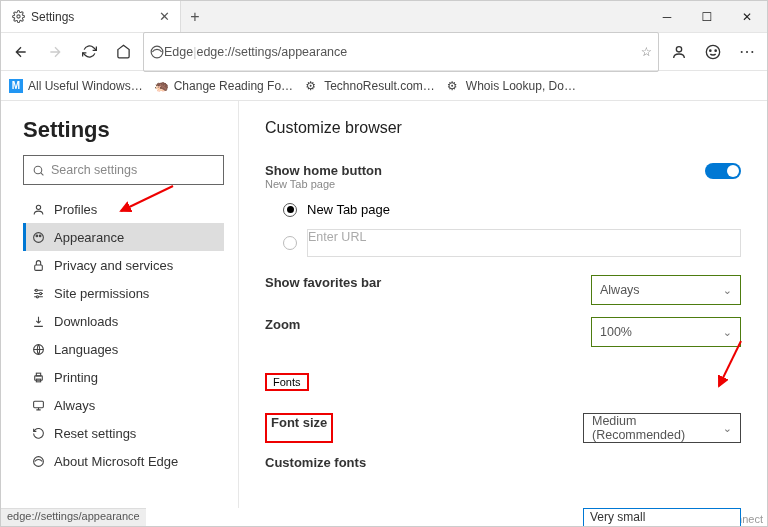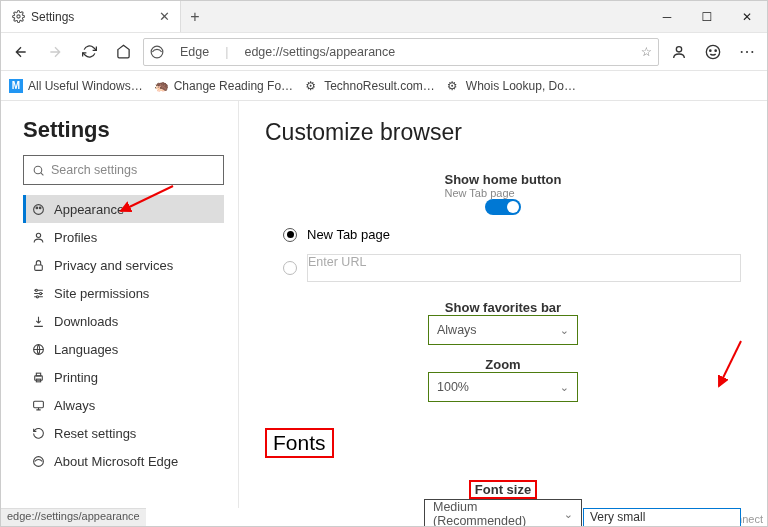--- a/index.html
+++ b/index.html
@@ -8,53 +8,53 @@
 .titlebar { height: 32px; display: flex; align-items: stretch; background: #f2f2f2; border-bottom: 1px solid #e5e5e5; }
 .tab { display: flex; align-items: center; gap: 6px; padding: 0 10px; background: #fff; border-right: 1px solid #ddd; width: 180px; position: relative; font-size: 12px; color: #333; }
 .tab-close { margin-left: auto; color: #555; font-size: 13px; }
 .newtab-btn { width: 28px; display: flex; align-items: center; justify-content: center; color: #555; font-size: 16px; }
 .win-controls { margin-left: auto; display: flex; }
 .win-btn { width: 40px; display: flex; align-items: center; justify-content: center; color: #222; font-size: 12px; }
 
 .toolbar { height: 38px; display: flex; align-items: center; gap: 6px; padding: 0 6px; border-bottom: 1px solid #e5e5e5; }
 .tb-btn { width: 28px; height: 28px; display: flex; align-items: center; justify-content: center; color: #444; border-radius: 2px; }
 .tb-btn.disabled { color: #bbb; }
-.addrbar { flex: 1; height: 28px; border: 1px solid #ccc; border-radius: 2px; display: flex; align-items: center; font-size: 12.5px; color: #555; padding: 0 6px; gap: 16px; }
+.addrbar { flex: 1; height: 40px; border: 1px solid #ccc; border-radius: 2px; display: flex; align-items: center; font-size: 12.5px; color: #555; padding: 0 6px; gap: 0; }
 .addr-sep { color: #ccc; }
 .addr-star { margin-left: auto; color: #777; }
 
 .bookmarks { height: 30px; display: flex; align-items: center; gap: 12px; padding: 0 8px; border-bottom: 1px solid #e5e5e5; font-size: 12px; color: #444; }
 .bk { display: flex; align-items: center; gap: 5px; }
 .bk-icon { width: 14px; height: 14px; display: inline-block; }
 
 .content { display: flex; height: calc(100% - 32px - 38px - 30px - 18px); }
 .sidebar { width: 238px; border-right: 1px solid #e7e7e7; padding: 16px 14px 16px 22px; }
 .sidebar h1 { font-size: 22px; font-weight: 600; margin-bottom: 12px; color: #222; }
 .search-box { display: flex; align-items: center; gap: 6px; border: 1px solid #666; height: 30px; padding: 0 8px; margin-bottom: 10px; font-size: 12.5px; color: #888; }
 .nav-item { display: flex; align-items: center; gap: 9px; height: 28px; padding: 0 8px; font-size: 13px; color: #333; cursor: pointer; }
 .nav-item.active { background: #ddd; border-left: 3px solid #0078d4; padding-left: 5px; }
 .nav-icon { width: 14px; height: 14px; display: inline-flex; align-items: center; justify-content: center; }
 
 .main { flex: 1; padding: 10px 26px 0 26px; overflow: visible; position: relative; }
-.main h2 { font-size: 23px; font-weight: 400; margin: 8px 0 20px; color: #222; }
-.row { display: flex; align-items: center; justify-content: space-between; padding: 6px 0; flex-direction: column; }
+.main h2 { font-size: 16px; font-weight: 400; margin: 8px 0 20px; color: #222; }
+.row { display: flex; justify-content: space-between; padding: 6px 0; }
 .row-label { font-size: 13px; font-weight: 600; color: #333; }
 .row-sub { font-size: 11px; color: #888; }
 .toggle { width: 36px; height: 16px; background: #0078d4; border-radius: 10px; position: relative; }
 .toggle::after { content: ""; position: absolute; right: 2px; top: 2px; width: 12px; height: 12px; background: #fff; border-radius: 50%; }
 .radio-row { display: flex; align-items: center; gap: 10px; padding: 6px 0 6px 18px; font-size: 13px; }
 .radio { width: 14px; height: 14px; border: 1px solid #555; border-radius: 50%; display: inline-flex; align-items: center; justify-content: center; }
 .radio.on::after { content: ""; width: 7px; height: 7px; background: #000; border-radius: 50%; }
 .radio.off { border-color: #bbb; }
 .url-input { flex: 1; border: 1px solid #ddd; height: 28px; padding: 0 0; font-size: 12.5px; color: #aaa; }
 .select { width: 150px; height: 30px; border: 1px solid #4d7c0f; display: flex; align-items: center; justify-content: space-between; padding: 0 8px; font-size: 12.5px; color: #555; }
 .select.wide { width: 158px; border: 1px solid #444; }
 .chev { color: #777; font-size: 11px; }
 
-.section-title { font-size: 21px; font-weight: 400; margin: 12px 0 14px; display: inline-block; }
+.section-title { font-size: 11px; font-weight: 400; margin: 12px 0 14px; display: inline-block; }
 .red-box { border: 2px solid #e00; padding: 1px 6px; }
 .red-box-sm { border: 2px solid #e00; padding: 0 4px; display: inline-block; }
 
 .dropdown { position: absolute; right: 26px; top: 407px; width: 158px; border: 1px solid #0078d4; background: #fff; font-size: 12px; color: #333; z-index: 10; }
 .dropdown-item { padding: 1px 6px; }
 
 .arrow-red { position: absolute; pointer-events: none; }
 .statusbar { position: absolute; bottom: 0; left: 0; height: 18px; background: #eee; font-size: 11px; color: #555; padding: 1px 6px; border-top: 1px solid #ddd; }
 .watermark { position: absolute; right: 4px; bottom: 1px; font-size: 11px; color: #999; }
 
@@ -158,38 +158,38 @@
     <div class="search-box">
       <span>
           <svg width="13" height="13" viewBox="0 0 24 24" fill="none" stroke="#666" stroke-width="2">
             <circle cx="11" cy="11" r="7"></circle>
             <path d="M21 21l-5-5"></path>
           </svg>
         </span>
       <span>Search settings</span>
     </div>
     <div id="nav-list">
+        <div class="nav-item">
+          <span class="nav-icon">
+            <svg width="13" height="13" viewBox="0 0 24 24" fill="none" stroke="#444" stroke-width="2">
+              <circle cx="12" cy="8" r="4"></circle>
+              <path d="M4 21c0-4 4-6 8-6s8 2 8 6"></path>
+            </svg>
+          </span>
+          <span>Profiles</span>
+        </div>
         <div class="nav-item active">
           <span class="nav-icon">
             <svg width="13" height="13" viewBox="0 0 24 24" fill="none" stroke="#444" stroke-width="2">
               <circle cx="12" cy="12" r="9"></circle>
               <circle cx="9" cy="9" r="1.5" fill="#444"></circle>
               <circle cx="15" cy="9" r="1.5" fill="#444"></circle>
             </svg>
           </span>
           <span>Appearance</span>
-        </div>
-        <div class="nav-item">
-          <span class="nav-icon">
-            <svg width="13" height="13" viewBox="0 0 24 24" fill="none" stroke="#444" stroke-width="2">
-              <circle cx="12" cy="8" r="4"></circle>
-              <path d="M4 21c0-4 4-6 8-6s8 2 8 6"></path>
-            </svg>
-          </span>
-          <span>Profiles</span>
         </div>
         <div class="nav-item">
           <span class="nav-icon">
             <svg width="13" height="13" viewBox="0 0 24 24" fill="none" stroke="#444" stroke-width="2">
               <rect x="5" y="11" width="14" height="10" rx="2"></rect>
               <path d="M8 11V7a4 4 0 1 1 8 0v4"></path>
             </svg>
           </span>
           <span>Privacy and services</span>
         </div>

